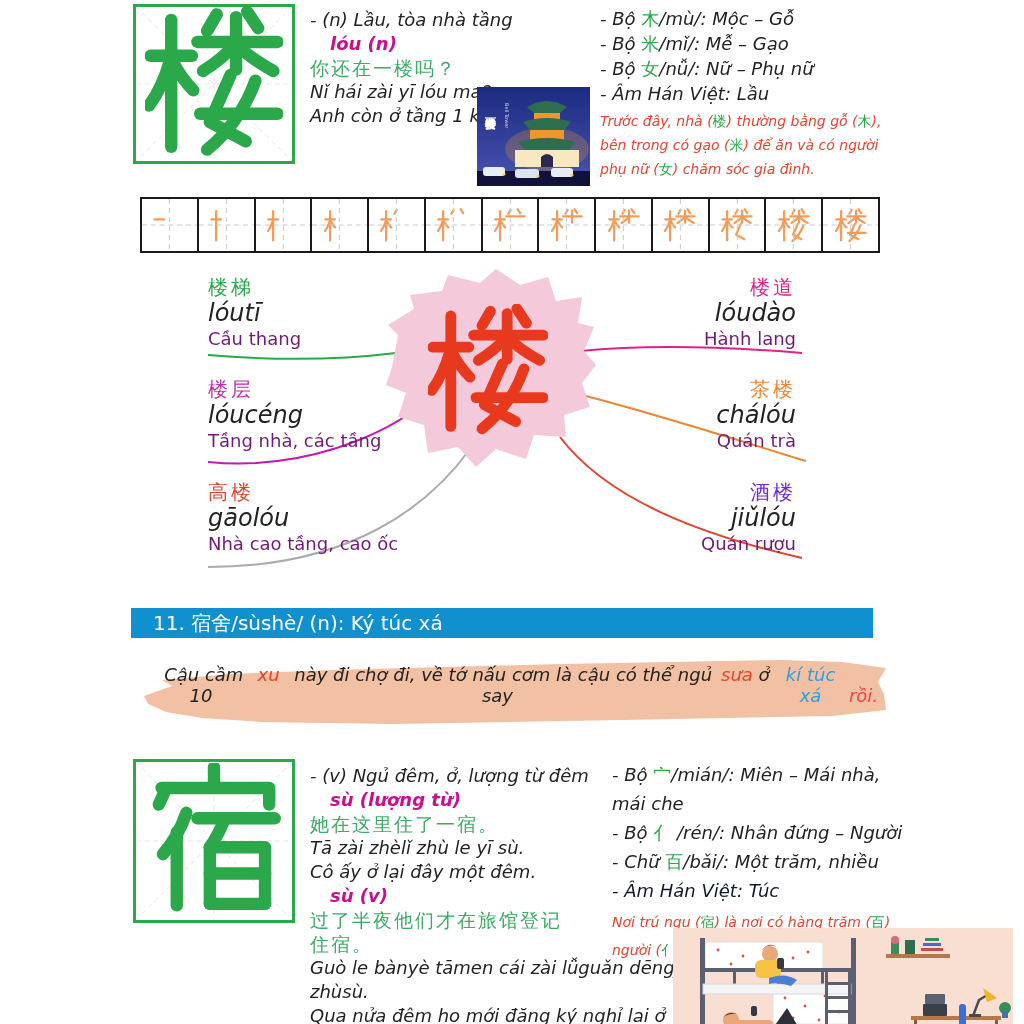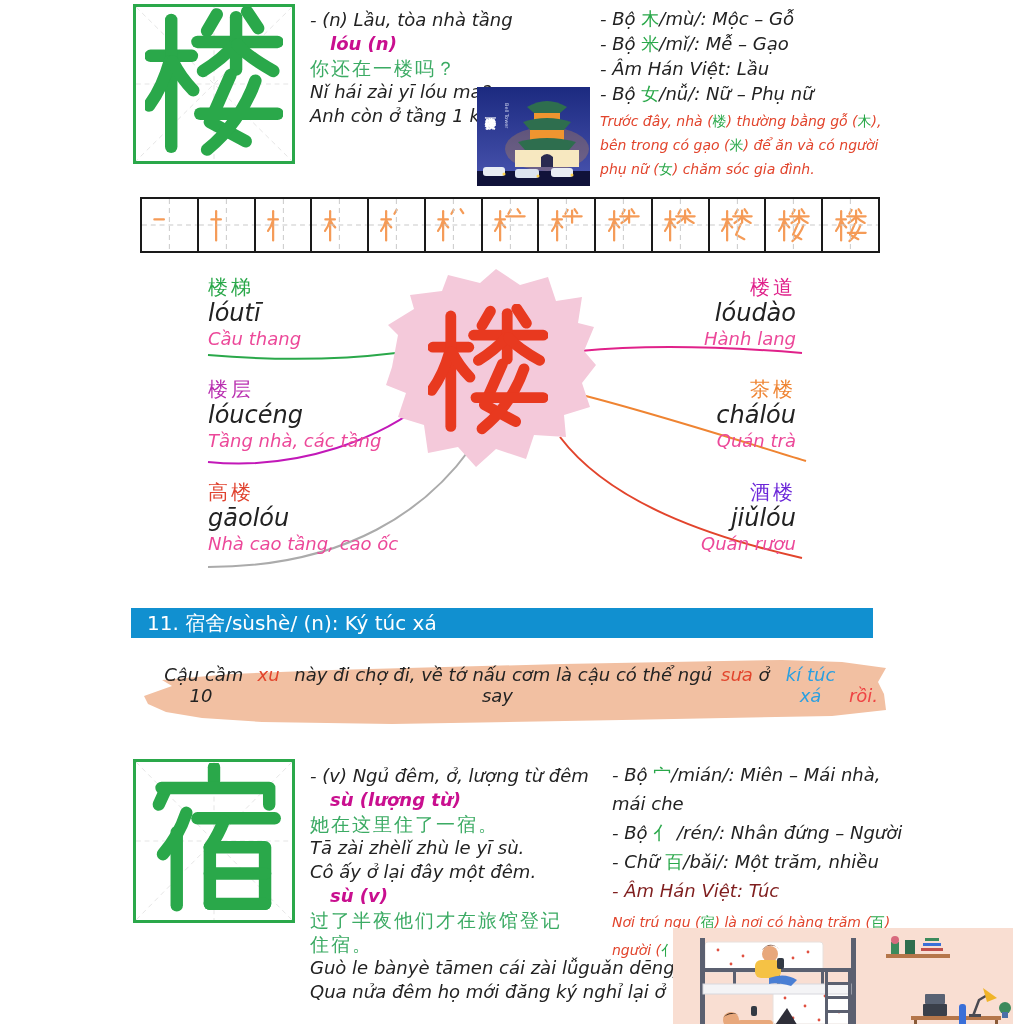--- a/index.html
+++ b/index.html
@@ -16,24 +16,24 @@
   .label{color:var(--magenta);font-weight:bold;}
   .indent{padding-left:20px;}
   .para{font-size:14px;font-style:italic;line-height:25px;white-space:normal;}
   .stroke-row{position:absolute;display:flex;border:2px solid #1a1a1a;background:#fff;box-sizing:border-box;}
   .stroke-cell{flex:1 1 0;position:relative;border-right:2px solid #1a1a1a;display:flex;align-items:center;justify-content:center;}
   .stroke-cell:last-child{border-right:none;}
   .stroke-cell svg.cellguide{position:absolute;left:0;top:0;width:100%;height:100%;}
   .mm-item{position:absolute;width:230px;}
   .mm-item .w{font-size:20px;line-height:26px;letter-spacing:3px;}
   .mm-item .p{font-size:24px;font-style:italic;line-height:26px;color:#222;}
-  .mm-item .m{font-size:18px;font-style:italic;line-height:26px;color:#ec4899;}
+  .mm-item .m{font-size:18px;line-height:26px;color:#701a75;}
   .mm-right{text-align:right;width:204px;}
   .banner{position:absolute;background:var(--banner-bg);color:#fff;font-size:20px;
-          display:flex;align-items:center;padding-left:16px;box-sizing:border-box;}
+          display:flex;align-items:center;padding-left:22px;box-sizing:border-box;}
   .band-text{position:absolute;display:flex;align-items:flex-start;justify-content:center;
              font-size:18px;font-style:italic;text-align:center;}
   .seg{white-space:pre-wrap;}
 </style>
 </head>
 <body>
 
 <div class="abs" style="left:0;top:0;width:1024px;height:1024px;">
 
   <div class="char-box" style="left:133px;top:4px;width:162px;height:160px;">
@@ -93,22 +93,22 @@
         <circle cx="61" cy="89" r="1.5" fill="#ffd34d"></circle>
         <circle cx="95" cy="88" r="1.5" fill="#ffd34d"></circle>
       <text x="13" y="22" fill="#ffffff" font-size="11" font-weight="bold" style="writing-mode:vertical-rl;">西安钟楼</text>
       <text x="30" y="16" fill="#cfd4ee" font-size="5" style="writing-mode:vertical-rl;">Bell Tower</text>
     </svg>
   </div>
 
   <div class="txtcol lh25" style="left:600px;top:6px;width:292px;">
     <div class="line"><span class="seg" style="color: rgb(34, 34, 34);">- Bộ </span><span class="seg" style="color: rgb(42, 168, 74); font-style: normal;">木</span><span class="seg" style="color: rgb(34, 34, 34);">/mù/: Mộc – Gỗ</span></div>
     <div class="line"><span class="seg" style="color: rgb(34, 34, 34);">- Bộ </span><span class="seg" style="color: rgb(42, 168, 74); font-style: normal;">米</span><span class="seg" style="color: rgb(34, 34, 34);">/mǐ/: Mễ – Gạo</span></div>
+    <div class="line"><span class="seg" style="color: rgb(34, 34, 34);">- Bộ </span><span class="seg" style="color: rgb(42, 168, 74); font-style: normal;">女</span><span class="seg" style="color: rgb(34, 34, 34);">/nǚ/: Nữ – Phụ nữ</span></div>
     <div class="line"><span class="seg" style="color: rgb(34, 34, 34);">- Âm Hán Việt: Lầu</span></div>
-    <div class="line"><span class="seg" style="color: rgb(34, 34, 34);">- Bộ </span><span class="seg" style="color: rgb(42, 168, 74); font-style: normal;">女</span><span class="seg" style="color: rgb(34, 34, 34);">/nǚ/: Nữ – Phụ nữ</span></div>
     <div class="para" style="margin-top:3px;width:292px;line-height:24px;"><span class="seg" style="color: rgb(226, 68, 44);">Trước đây, nhà (</span><span class="seg" style="color: rgb(42, 168, 74); font-style: normal;">楼</span><span class="seg" style="color: rgb(226, 68, 44);">) thường bằng gỗ (</span><span class="seg" style="color: rgb(42, 168, 74); font-style: normal;">木</span><span class="seg" style="color: rgb(226, 68, 44);">), bên trong có gạo (</span><span class="seg" style="color: rgb(42, 168, 74); font-style: normal;">米</span><span class="seg" style="color: rgb(226, 68, 44);">) để ăn và có người phụ nữ (</span><span class="seg" style="color: rgb(42, 168, 74); font-style: normal;">女</span><span class="seg" style="color: rgb(226, 68, 44);">) chăm sóc gia đình.</span></div>
   </div>
 
   <div class="stroke-row" id="stroke-row" style="left:140px;top:197px;width:740px;height:56px;">
       <div class="stroke-cell">
         <svg class="cellguide" viewBox="0 0 56 52" preserveAspectRatio="none">
           <line x1="28" y1="0" x2="28" y2="52" stroke="#c8c8c8" stroke-dasharray="5 4"></line>
           <line x1="0" y1="26" x2="56" y2="26" stroke="#c8c8c8" stroke-dasharray="5 4"></line>
         </svg>
         <svg width="32" height="35" viewBox="0 0 100 110">
@@ -404,28 +404,29 @@
   <div class="txtcol" style="left:310px;top:764px;width:300px;">
     <div class="line">- (v) Ngủ đêm, ở, lượng từ đêm</div>
     <div class="line label indent">sù (lượng từ)</div>
     <div class="line cn">她在这里住了一宿。</div>
     <div class="line">Tā zài zhèlǐ zhù le yī sù.</div>
     <div class="line">Cô ấy ở lại đây một đêm.</div>
     <div class="line label indent">sù (v)</div>
     <div class="line cn">过了半夜他们才在旅馆登记</div>
     <div class="line cn">住宿。</div>
     <div class="line">Guò le bànyè tāmen cái zài lǚguǎn dēngjī</div>
+    <div class="line">zhùsù.</div>
     <div class="line">Qua nửa đêm họ mới đăng ký nghỉ lại ở</div>
   </div>
 
   <div class="txtcol" style="left:612px;top:760px;width:300px;">
     <div class="line" style="line-height:29px;"><span class="seg" style="color: rgb(34, 34, 34);">- Bộ </span><span class="seg" style="color: rgb(42, 168, 74); font-style: normal;">宀</span><span class="seg" style="color: rgb(34, 34, 34);">/mián/: Miên – Mái nhà, mái che</span></div>
     <div class="line" style="line-height:29px;"><span class="seg" style="color: rgb(34, 34, 34);">- Bộ </span><span class="seg" style="color: rgb(42, 168, 74); font-style: normal;">亻</span><span class="seg" style="color: rgb(34, 34, 34);"> /rén/: Nhân đứng – Người</span></div>
     <div class="line" style="line-height:29px;"><span class="seg" style="color: rgb(34, 34, 34);">- Chữ </span><span class="seg" style="color: rgb(42, 168, 74); font-style: normal;">百</span><span class="seg" style="color: rgb(34, 34, 34);">/bǎi/: Một trăm, nhiều</span></div>
-    <div class="line" style="line-height:29px;"><span class="seg" style="color: #7f1d1d;">- Âm Hán Việt: Túc</span></div>
+    <div class="line" style="line-height:29px;"><span class="seg" style="color: #0f172a;">- Âm Hán Việt: Túc</span></div>
     <div class="para" style="margin-top:3px;width:300px;line-height:28px;"><span class="seg" style="color: rgb(226, 68, 44);">Nơi trú ngụ (</span><span class="seg" style="color: rgb(42, 168, 74); font-style: normal;">宿</span><span class="seg" style="color: rgb(226, 68, 44);">) là nơi có hàng trăm (</span><span class="seg" style="color: rgb(42, 168, 74); font-style: normal;">百</span><span class="seg" style="color: rgb(226, 68, 44);">) người (</span><span class="seg" style="color: rgb(42, 168, 74); font-style: normal;">亻</span><span class="seg" style="color: rgb(226, 68, 44);">) ngồi dưới mái nhà (</span><span class="seg" style="color: rgb(42, 168, 74); font-style: normal;">宀</span><span class="seg" style="color: rgb(226, 68, 44);">) tá túc.</span></div>
   </div>
 
   <div class="abs" style="left:673px;top:928px;width:340px;height:96px;overflow:hidden;">
     <svg width="340" height="140" viewBox="0 0 340 140">
       <rect width="340" height="140" fill="#f9ded2"></rect>
 
       <rect x="213" y="26" width="64" height="4" fill="#b5764a"></rect>
       <rect x="218" y="14" width="8" height="12" fill="#3b8a5c"></rect>
       <circle cx="222" cy="12" r="4" fill="#d86a7e"></circle>

